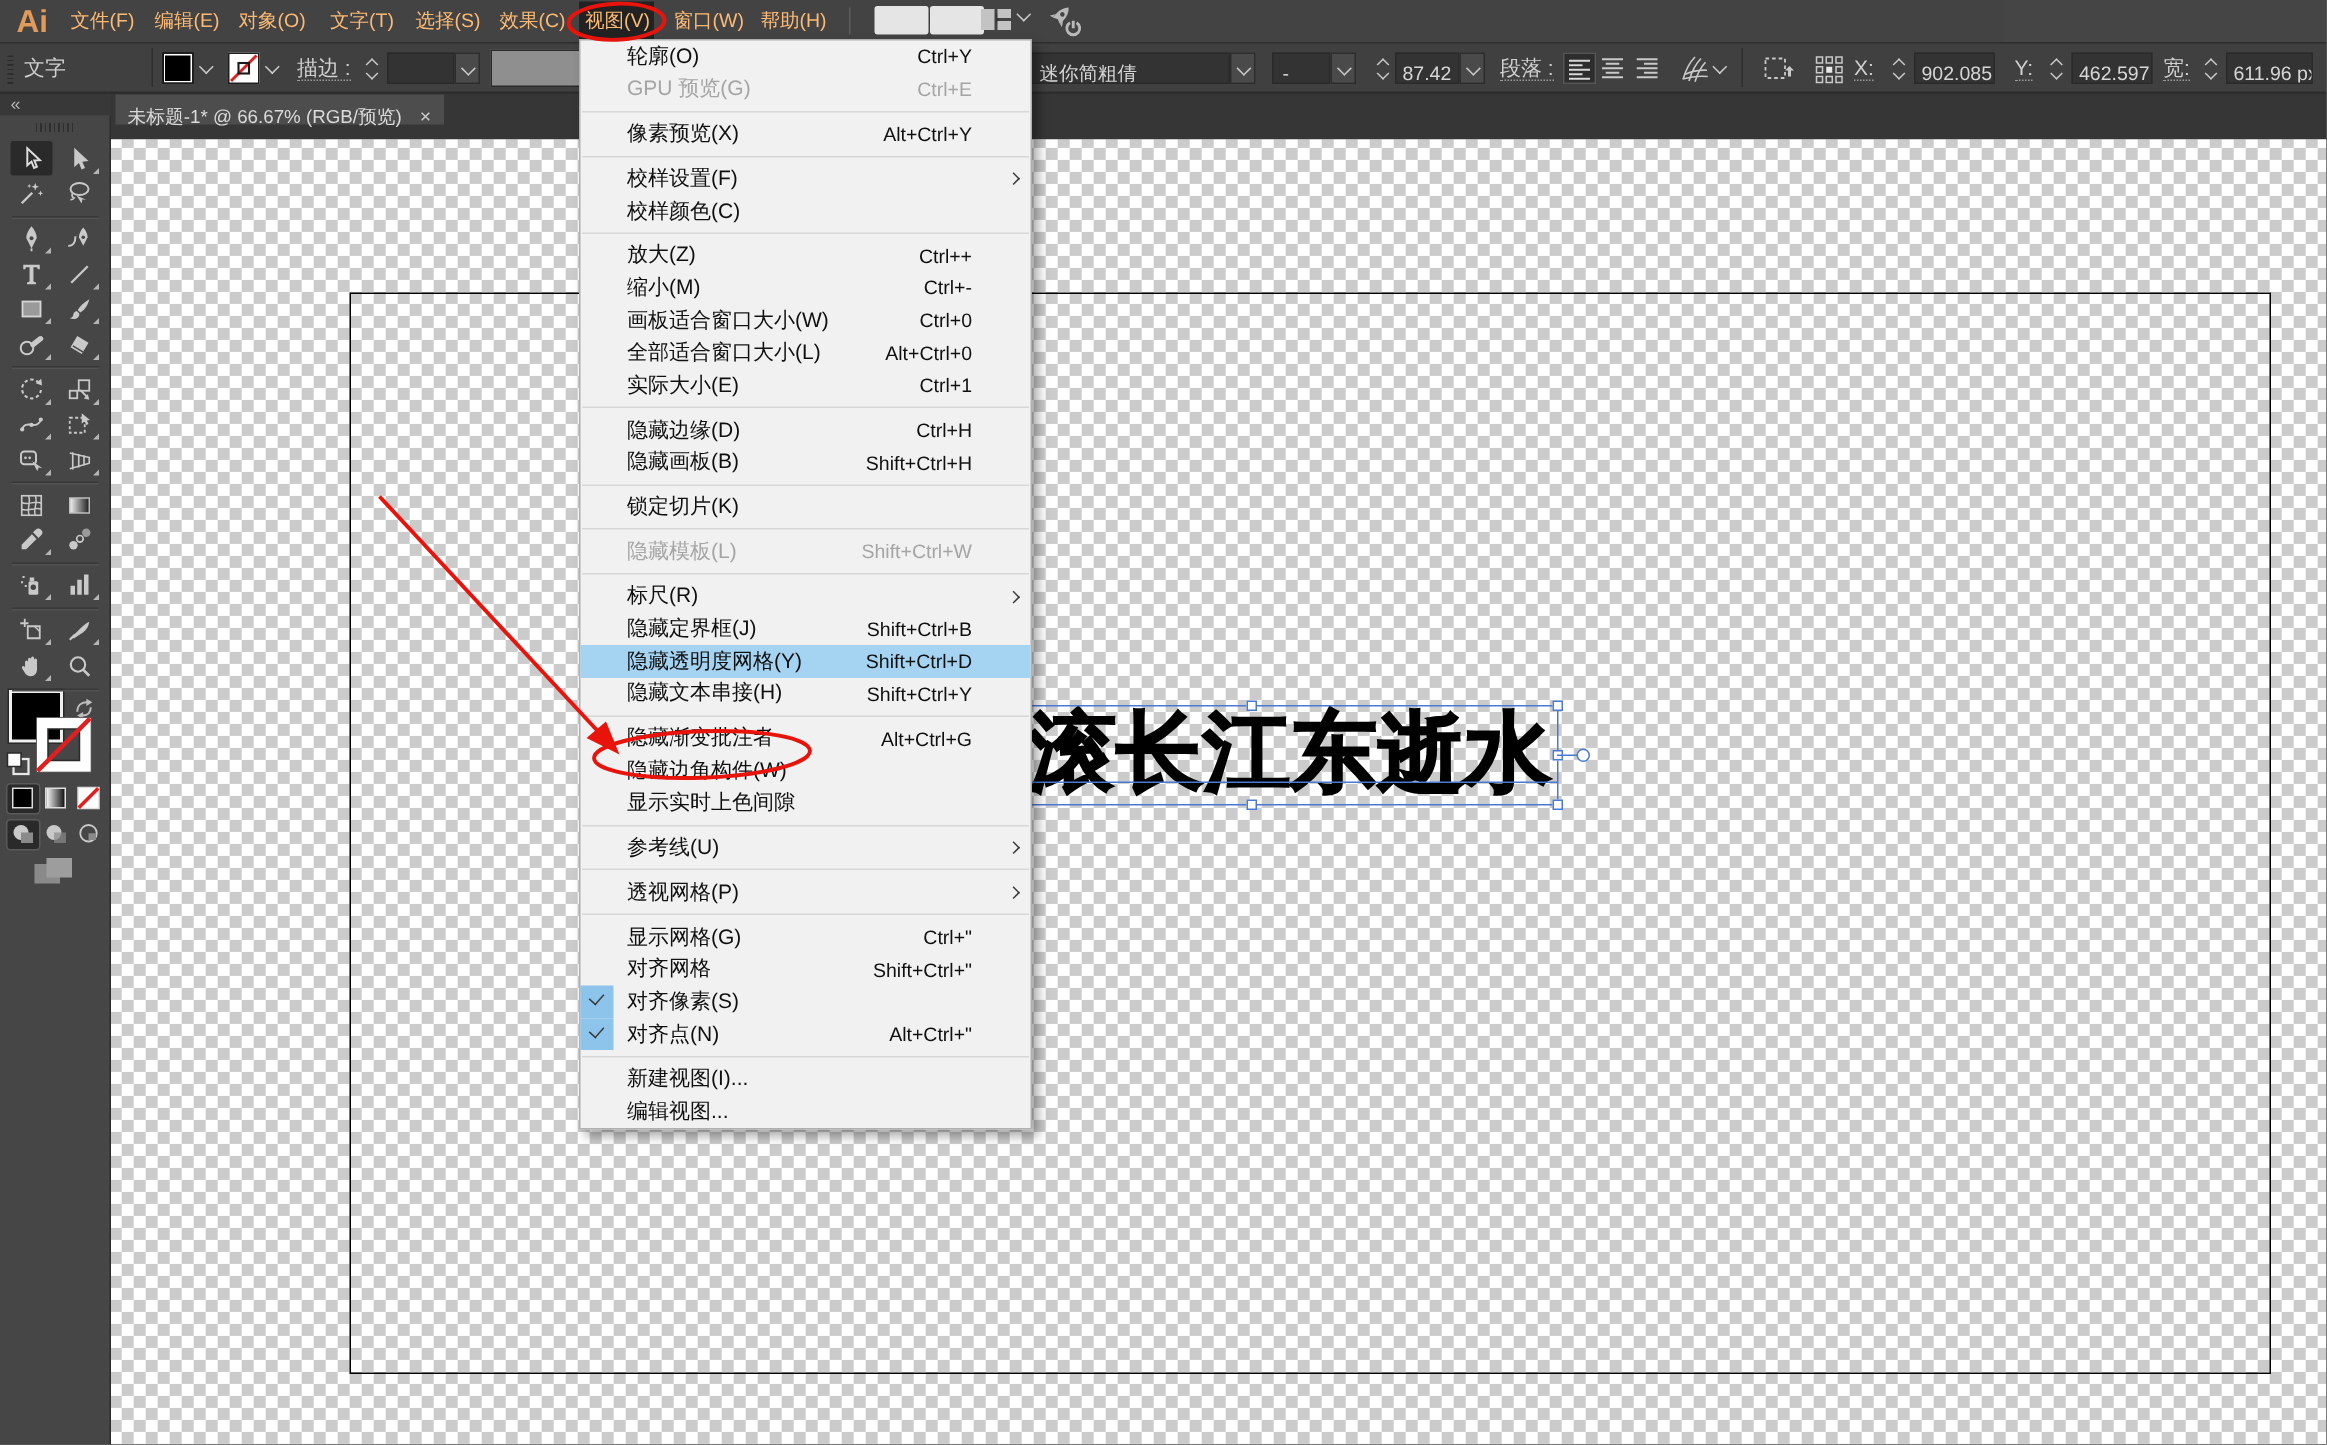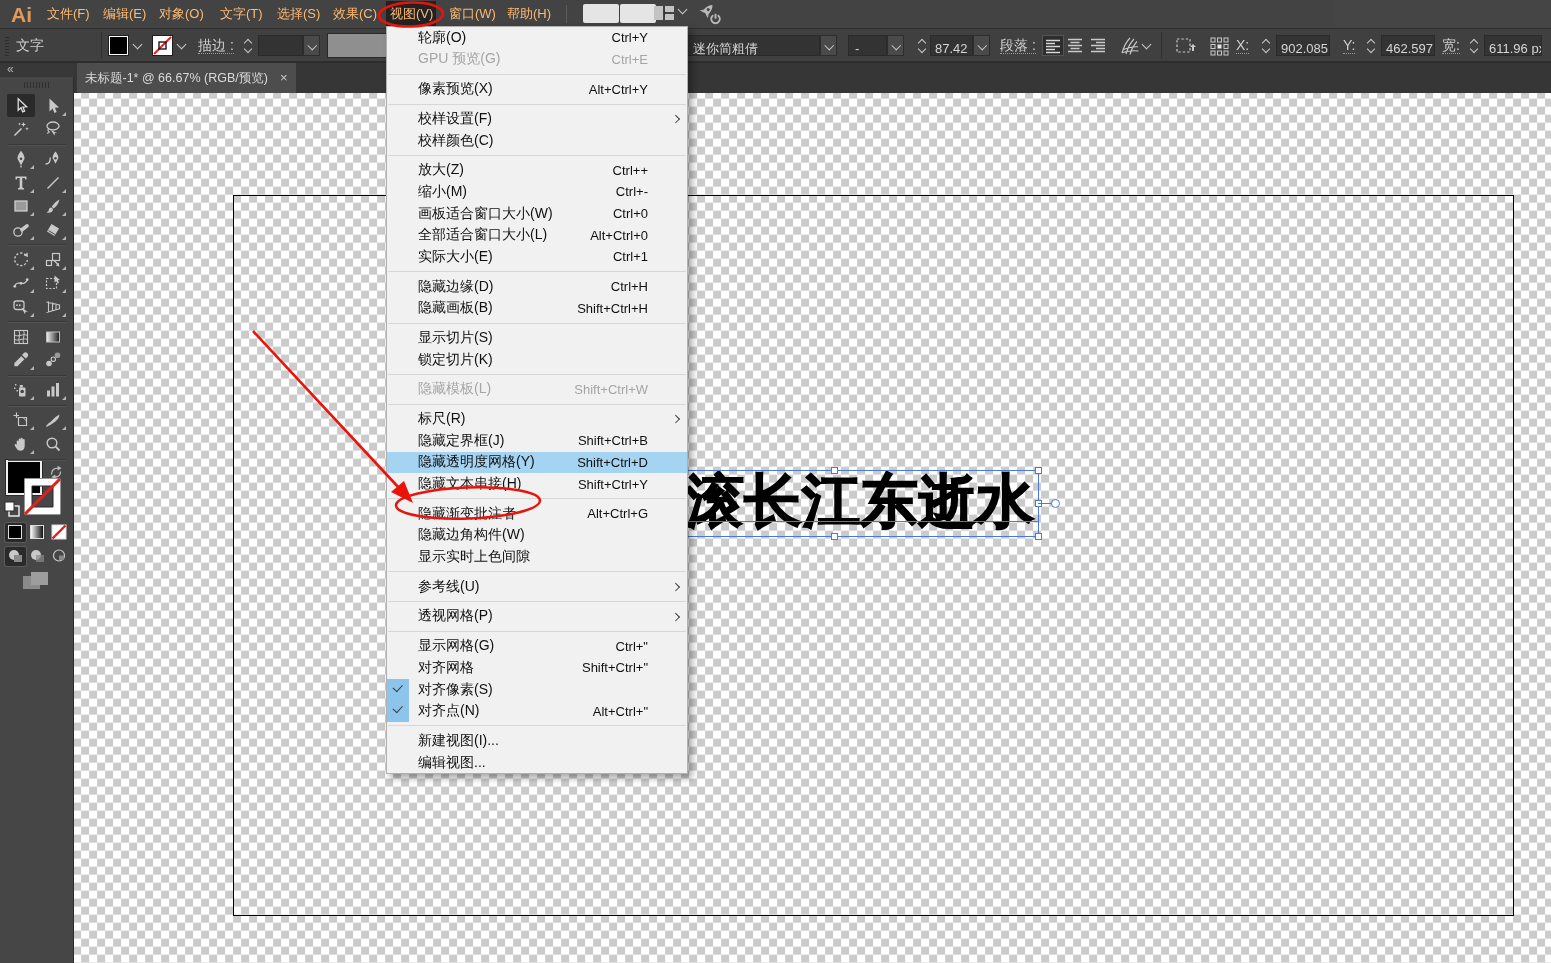--- a/index.html
+++ b/index.html
@@ -37,21 +37,21 @@
   .field{position:absolute;top:6px;height:21px;background:#333333;border:1px solid #2a2a2a;
     color:#d6d6d6;font-size:13px;line-height:19px;padding:3px 4px;white-space:nowrap;overflow:hidden;}
   .dropbtn{position:absolute;top:6px;width:17px;height:21px;background:#4a4a4a;border:1px solid #2d2d2d;}
   .dropbtn:after{content:"";position:absolute;left:4.5px;top:6px;width:5.5px;height:5.5px;
     border-right:1.6px solid #c9c9c9;border-bottom:1.6px solid #c9c9c9;transform:rotate(45deg);}
   .alignbtn{position:absolute;top:6px;width:22px;height:21px;}
   .alignbtn.sel{background:#2d2d2d;border:1px solid #555;}
   .alignbtn svg{position:absolute;left:3px;top:3px;}
   
   #tabbar{position:absolute;left:74px;top:63px;width:1477px;height:30px;background:#363636;}
-  #doctab{position:absolute;left:3px;top:0;height:30px;background:#4d4d4d;color:#dadada;
+  #doctab{position:absolute;left:3px;top:0;height:20px;background:#4d4d4d;color:#dadada;
     font-size:12.5px;line-height:30px;padding:0 9px 0 8px;white-space:nowrap;}
   #tab-close{display:inline-block;margin-left:12px;color:#cccccc;font-size:13px;}
   
   #dockhead{position:absolute;left:0;top:63px;width:74px;height:14px;background:#383838;color:#b5b5b5;
     font-size:12px;line-height:13px;padding-left:7px;letter-spacing:-1px;}
   #toolbar{position:absolute;left:0;top:77px;width:74px;height:886px;background:#464646;border-right:1px solid #2c2c2c;}
   #tb-grip{position:absolute;left:24px;top:5px;width:26px;height:6px;
     background:repeating-linear-gradient(to right,#2f2f2f 0 1px,transparent 1px 3px);}
   .tool{position:absolute;width:28px;height:23px;border-radius:2px;}
   .tool.sel{background:#2a2a2a;}
@@ -652,24 +652,20 @@
         <span class="sc">Ctrl+H</span>
       </div>
       <div class="mi">
         <div class="gutter"></div>
         <span class="lab">隐藏画板(B)</span>
         <span class="sc">Shift+Ctrl+H</span>
       </div>
       <div class="msep"></div>
       <div class="mi">
         <div class="gutter"></div>
-        <span class="lab">显示切片(S)</span>
-      </div>
-      <div class="mi">
-        <div class="gutter"></div>
         <span class="lab">锁定切片(K)</span>
       </div>
       <div class="msep"></div>
       <div class="mi dis">
         <div class="gutter"></div>
         <span class="lab">隐藏模板(L)</span>
         <span class="sc">Shift+Ctrl+W</span>
       </div>
       <div class="msep"></div>
       <div class="mi">

